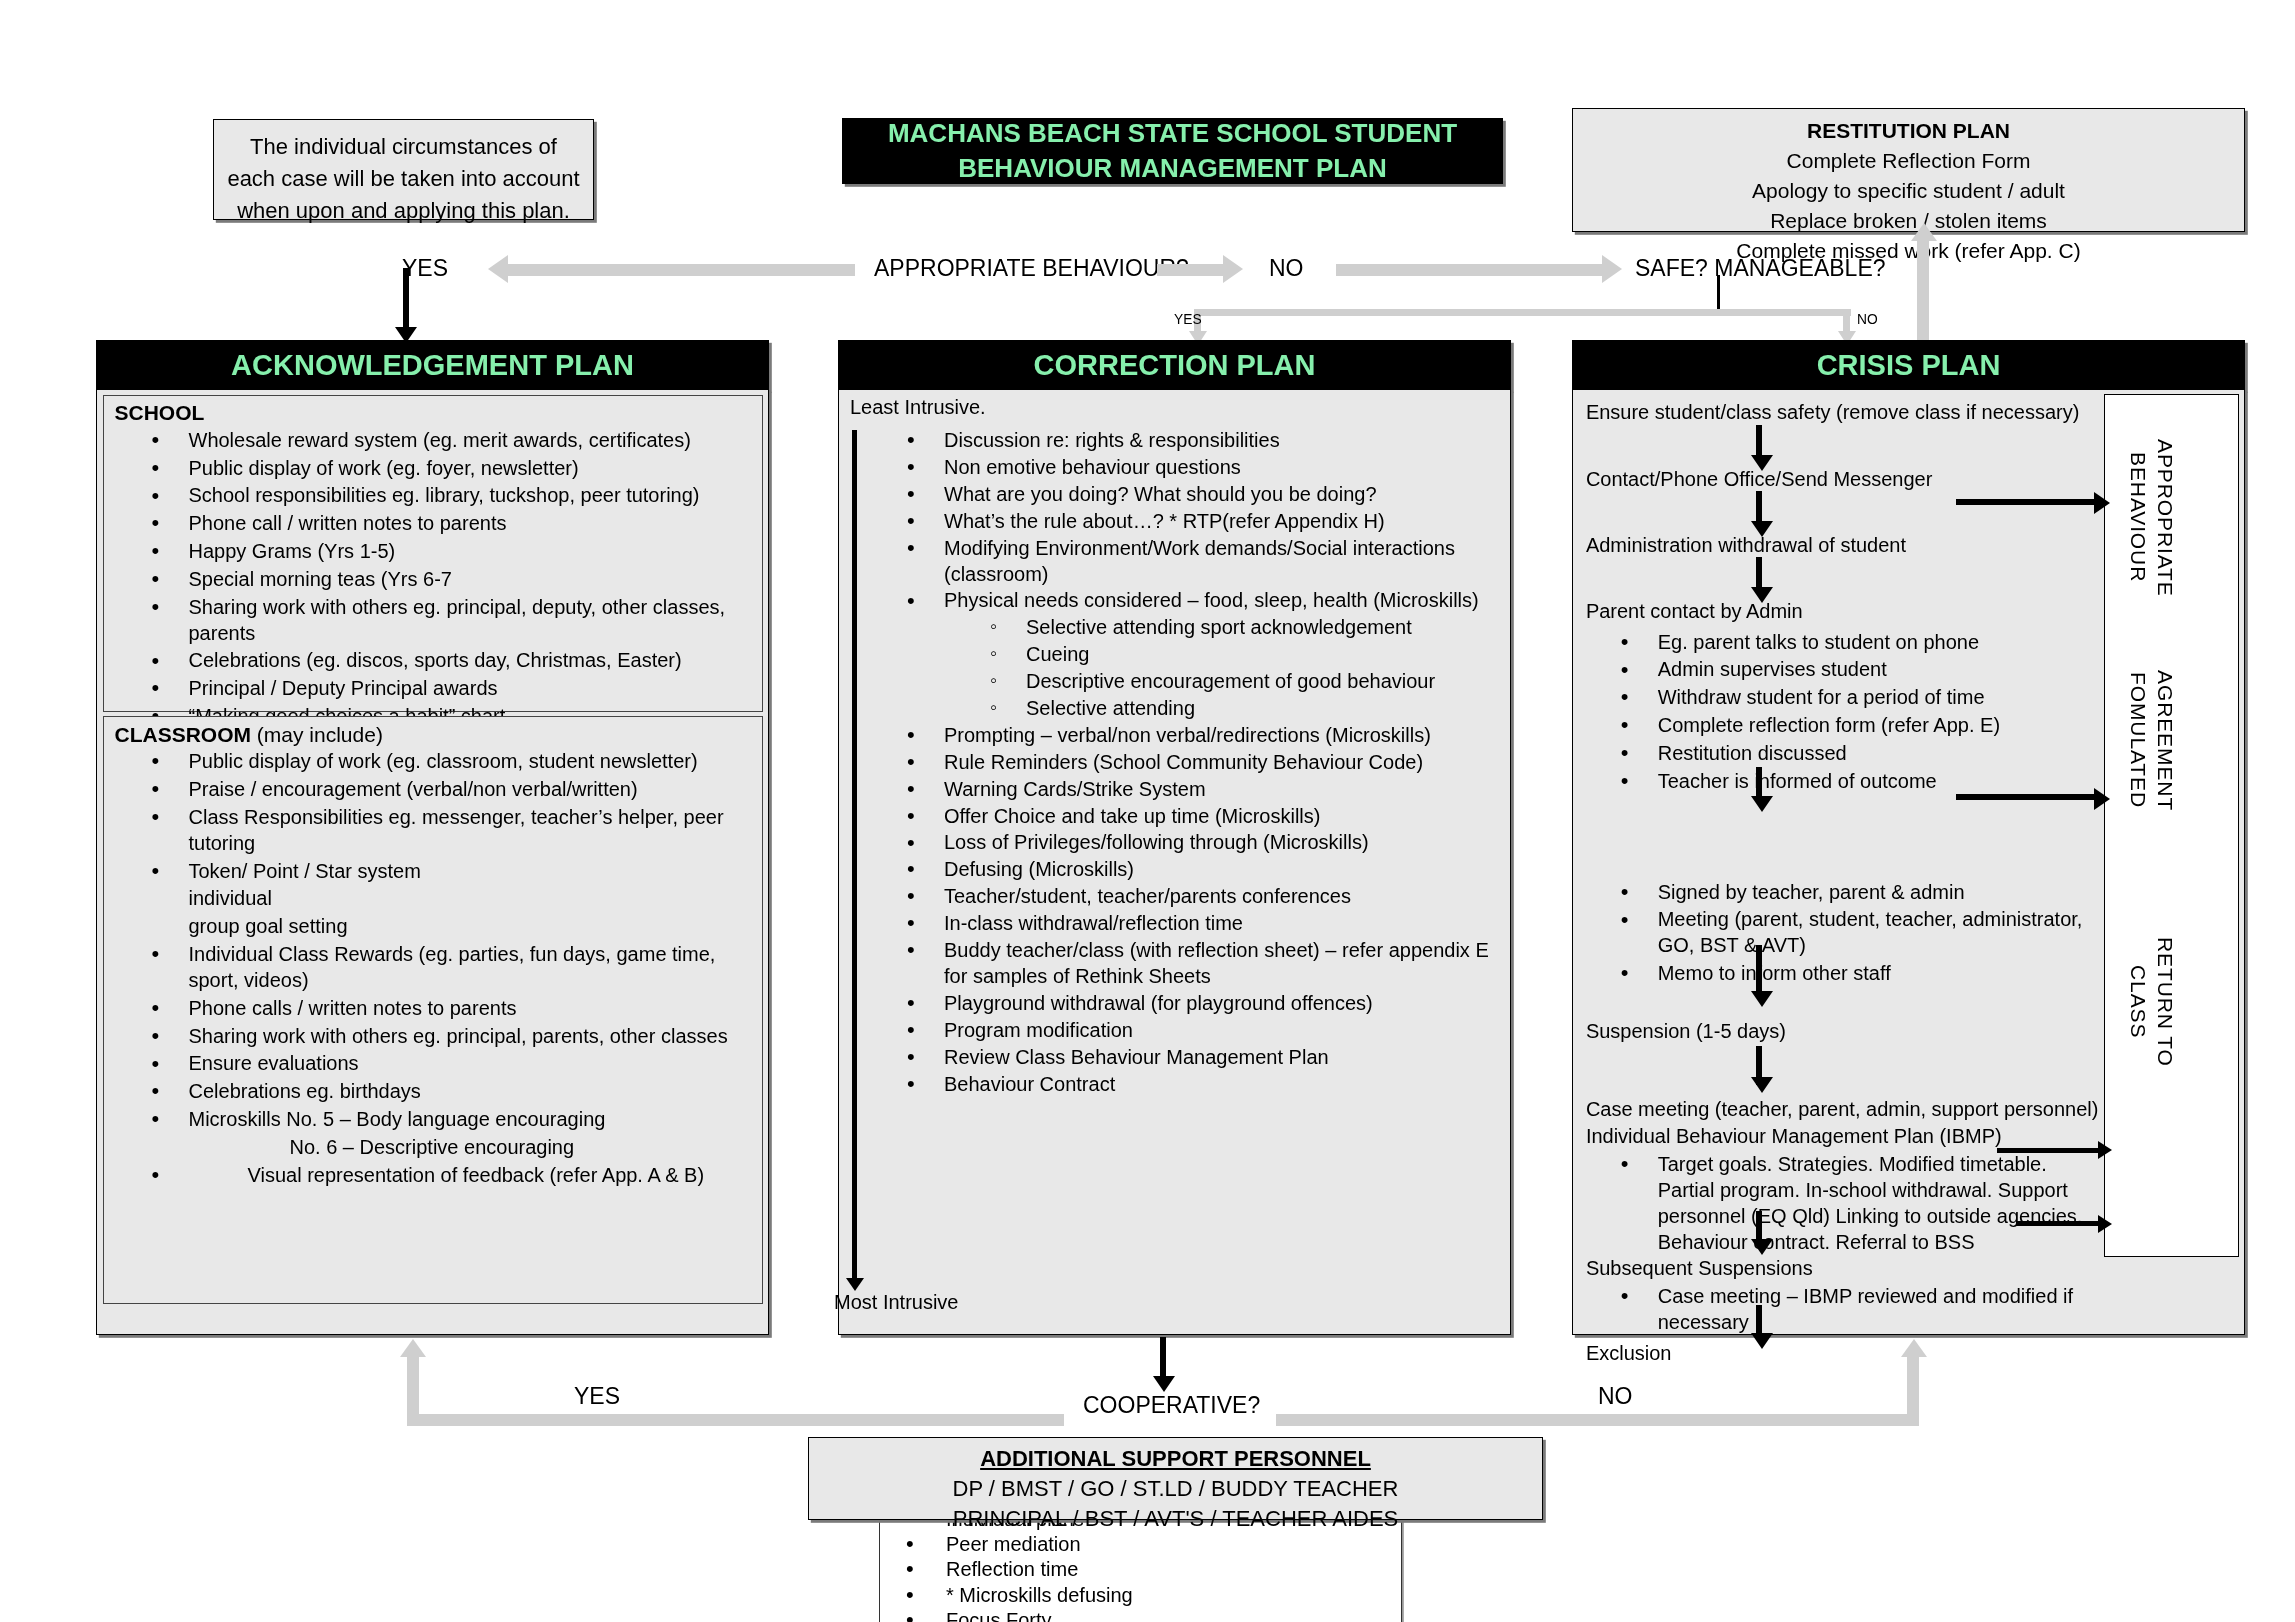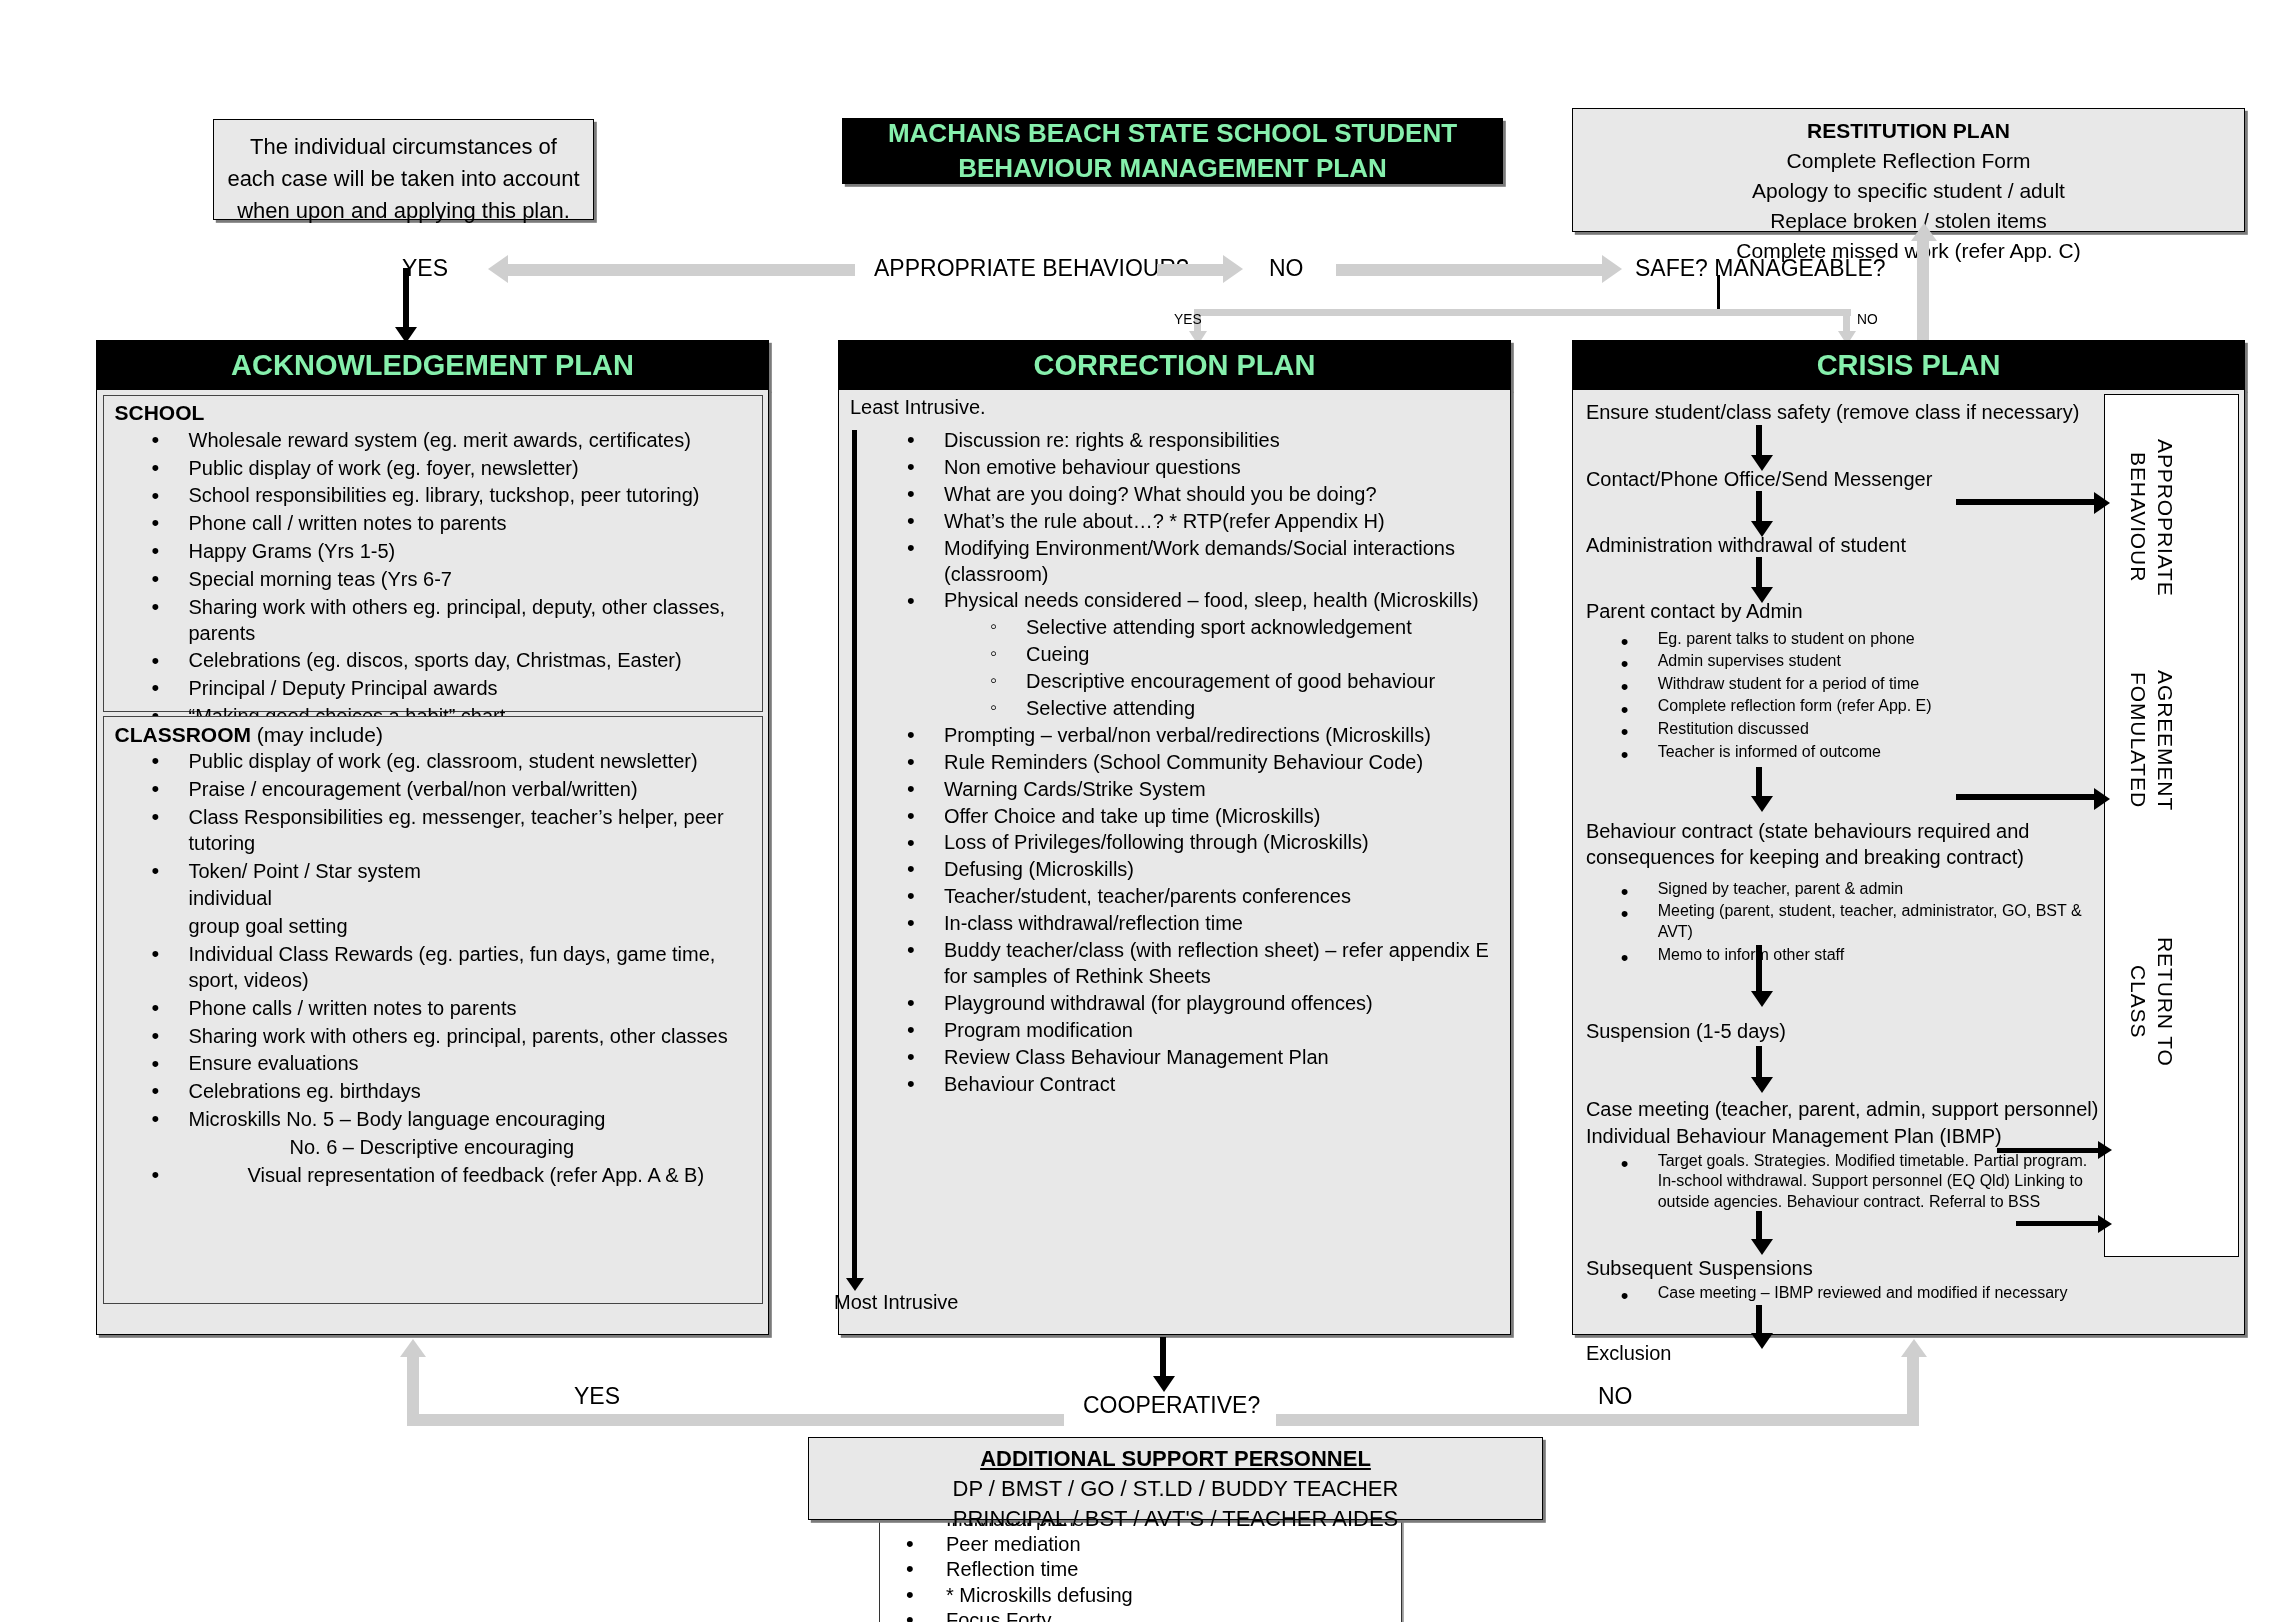--- a/index.html
+++ b/index.html
@@ -96,21 +96,21 @@
   #other-strat .hd{font-size:20px;font-weight:bold;padding:4.6px 0 1.8px 13px;}
   #other-strat ul.cl{padding-left:26px;}
   #other-strat ul.cl li{padding-left:40px;font-size:20px;line-height:1.22;}
 
   #most-intr{position:absolute;left:834px;top:1291px;font-size:20px;}
 
   
   #cris-main{position:absolute;left:3.7px;top:3.7px;width:523px;bottom:3.7px;}
   .cr-line{position:absolute;font-size:20px;line-height:1.30;left:9.2px;}
   ul.crl{margin:0;padding:0 5.5px 0 44px;list-style:none;}
-  ul.crl li{position:relative;font-size:16px;line-height:1.30;margin:0 0 1.8px 0;padding-left:37px;}
+  ul.crl li{position:relative;font-size:20px;line-height:1.30;margin:0 0 1.8px 0;padding-left:37px;}
   ul.crl li:before{content:"\2022";position:absolute;left:0;top:-0.9px;font-size:22px;}
 
   #cris-right{position:absolute;left:531px;top:3.7px;width:135px;height:863px;
               background:#fff;border:1.8px solid #000;box-sizing:border-box;}
   .vlabel{position:absolute;writing-mode:vertical-rl;text-orientation:mixed;
           font-size:21px;letter-spacing:0.9px;text-align:center;line-height:1.25;white-space:pre;}
 
   
   #asp{left:808px;top:1437px;width:735px;height:83px;}
   #asp .inner{padding:5.5px 0 0 0;font-size:22px;line-height:1.38;text-align:center;}
@@ -272,21 +272,20 @@
 
       <ul class="crl" style="position:absolute;top:235px;left:0;right:0;">
         <li>Eg. parent talks to student on phone</li>
         <li>Admin supervises student</li>
         <li>Withdraw student for a period of time</li>
         <li>Complete reflection form (refer App. E)</li>
         <li>Restitution discussed</li>
         <li>Teacher is informed of outcome</li>
       </ul>
 
-      <div class="cr-line" style="top:424px;width:510px;">Behaviour contract (state behaviours required and consequences for keeping and breaking contract)</div>
       <ul class="crl" style="position:absolute;top:485px;left:0;right:0;">
         <li>Signed by teacher, parent &amp; admin</li>
         <li>Meeting (parent, student, teacher, administrator, GO, BST &amp; AVT)</li>
         <li>Memo to inform other staff</li>
       </ul>
 
       <div class="cr-line" style="top:624px;">Suspension (1-5 days)</div>
 
       <div class="cr-line" style="top:702px;">Case meeting (teacher, parent, admin, support personnel)</div>
       <div class="cr-line" style="top:729px;">Individual Behaviour Management Plan (IBMP)</div>

